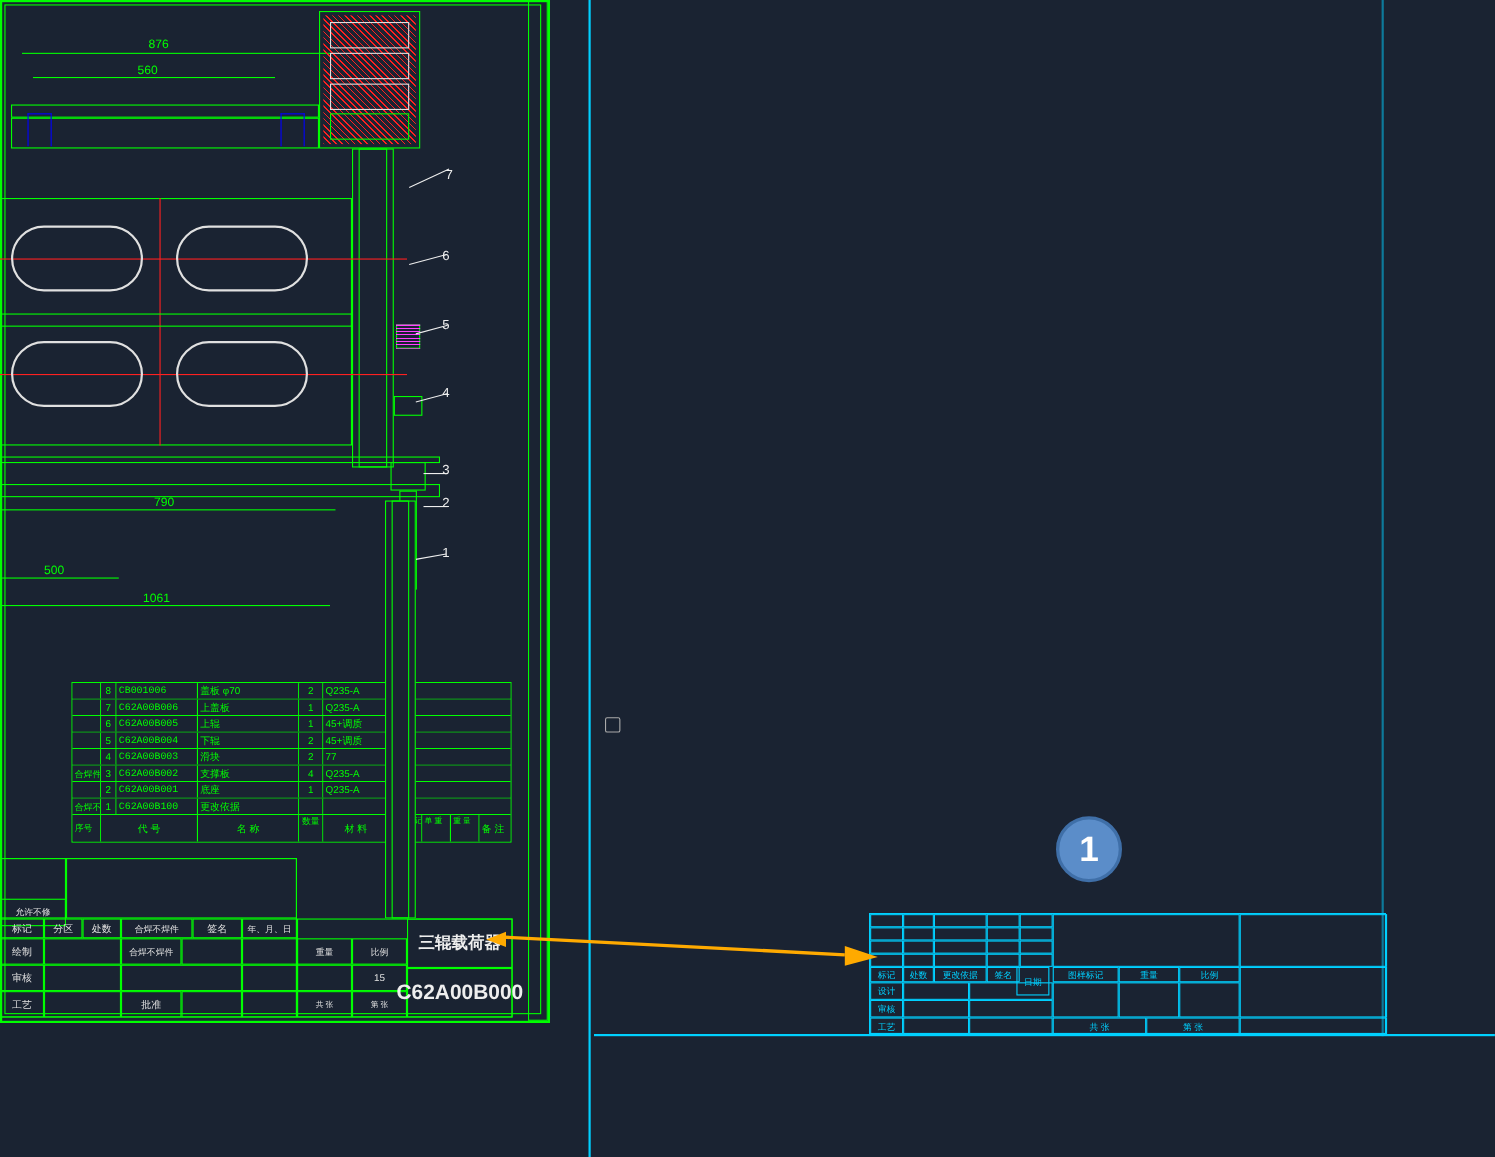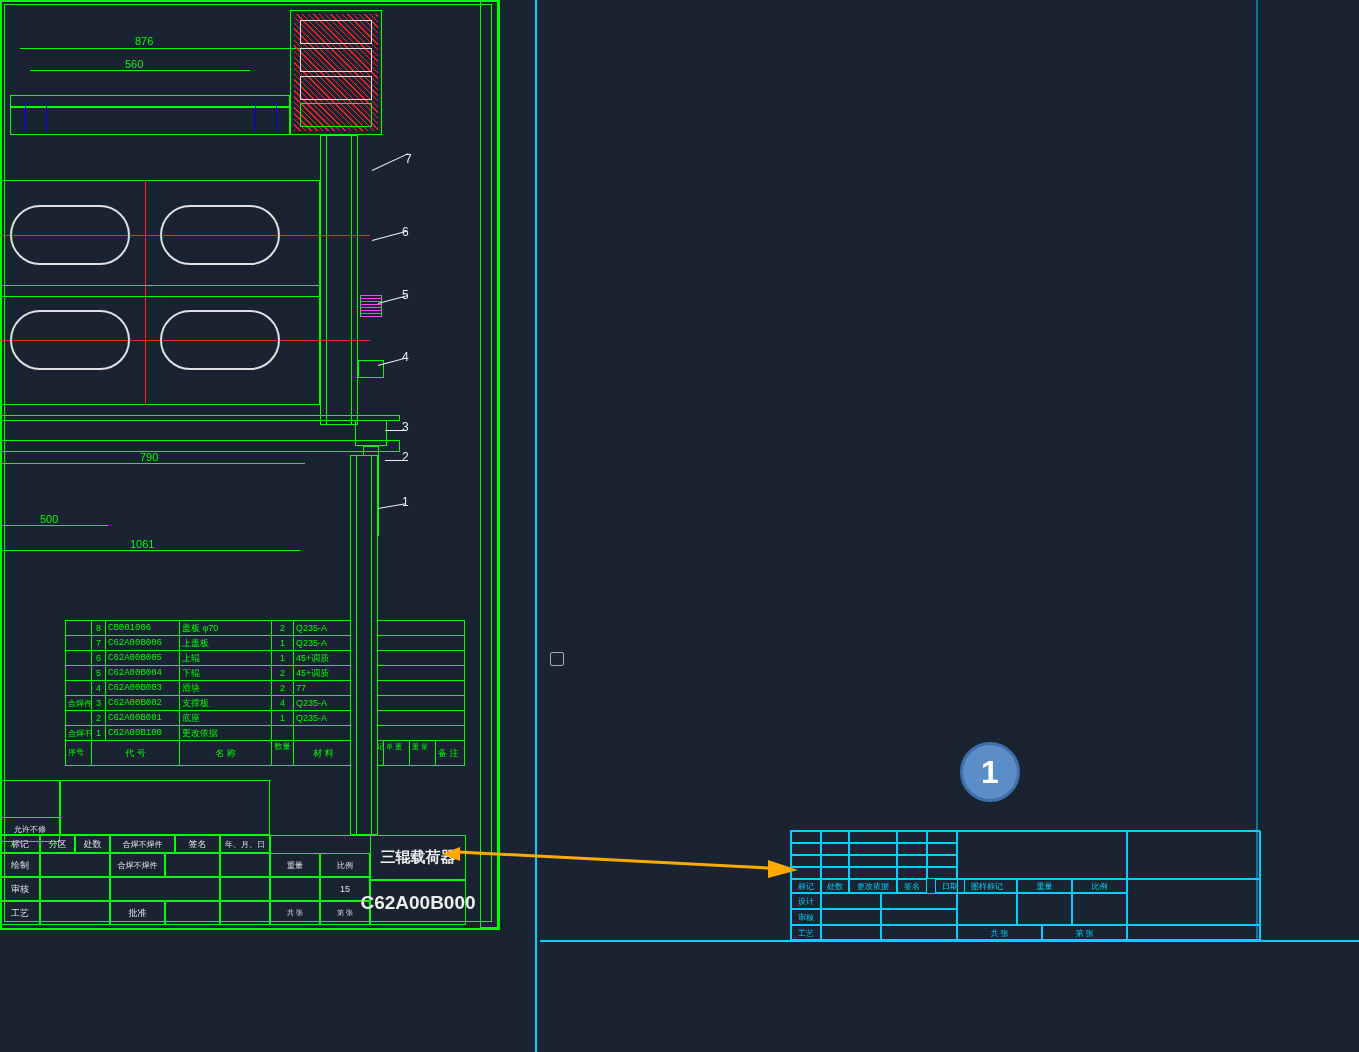--- a/index.html
+++ b/index.html
@@ -424,21 +424,21 @@
     <div class="cyan-cell" style="left:0;top:36px;width:30px;height:12px;"></div>
     <div class="cyan-cell" style="left:30px;top:36px;width:28px;height:12px;"></div>
     <div class="cyan-cell" style="left:58px;top:36px;width:48px;height:12px;"></div>
     <div class="cyan-cell" style="left:106px;top:36px;width:30px;height:12px;"></div>
     <div class="cyan-cell" style="left:136px;top:36px;width:30px;height:12px;"></div>
 
     <div class="cyan-cell" style="left:0;top:48px;width:30px;height:14px;">标记</div>
     <div class="cyan-cell" style="left:30px;top:48px;width:28px;height:14px;">处数</div>
     <div class="cyan-cell" style="left:58px;top:48px;width:48px;height:14px;">更改依据</div>
     <div class="cyan-cell" style="left:106px;top:48px;width:30px;height:14px;">签名</div>
-    <div class="cyan-cell" style="left:144px;top:48px;width:30px;height:14px;">日期</div>
+    <div class="cyan-cell" style="left:133px;top:48px;width:30px;height:26px;">日期</div>
 
     <div class="cyan-cell" style="left:0;top:62px;width:30px;height:16px;">设计</div>
     <div class="cyan-cell" style="left:30px;top:62px;width:60px;height:16px;"></div>
     <div class="cyan-cell" style="left:90px;top:62px;width:76px;height:16px;"></div>
     <div class="cyan-cell" style="left:0;top:78px;width:30px;height:16px;">审核</div>
     <div class="cyan-cell" style="left:30px;top:78px;width:60px;height:16px;"></div>
     <div class="cyan-cell" style="left:90px;top:78px;width:76px;height:16px;"></div>
     <div class="cyan-cell" style="left:0;top:94px;width:30px;height:16px;">工艺</div>
     <div class="cyan-cell" style="left:30px;top:94px;width:60px;height:16px;"></div>
     <div class="cyan-cell" style="left:90px;top:94px;width:76px;height:16px;"></div>

